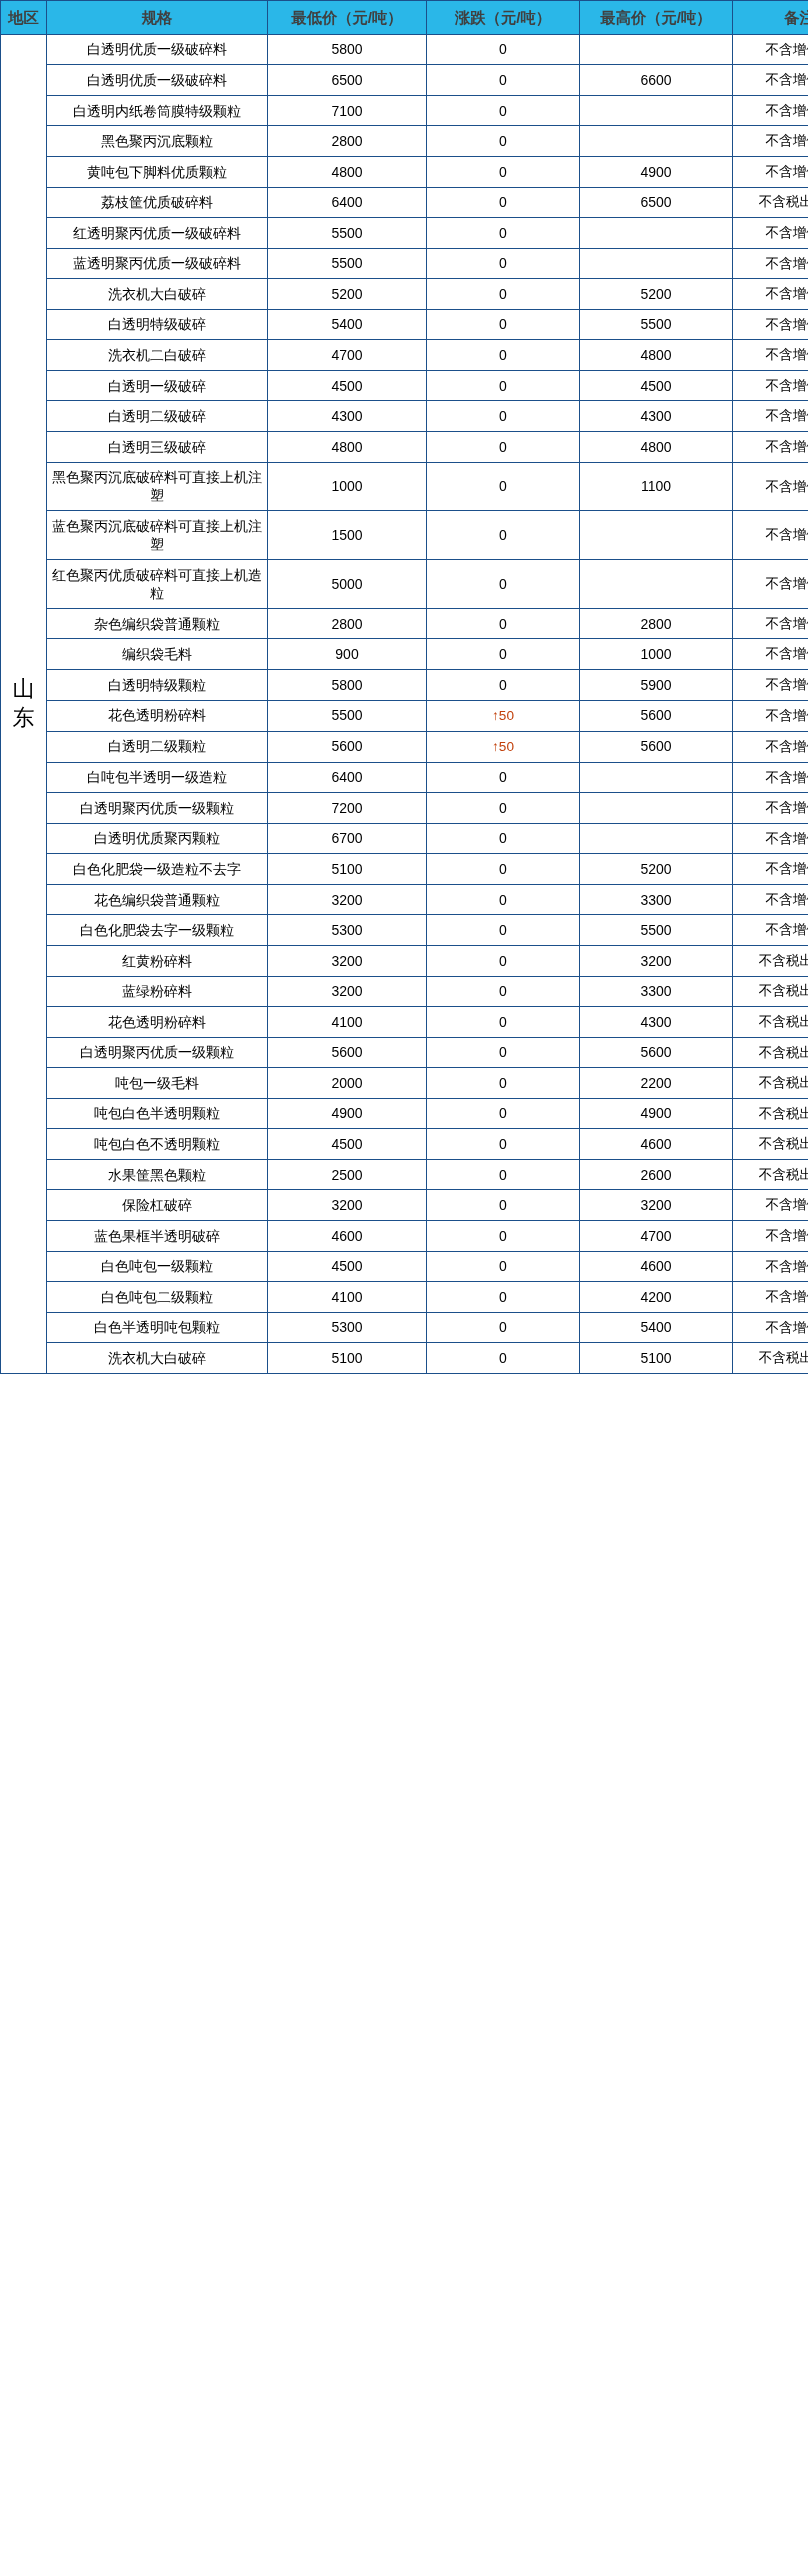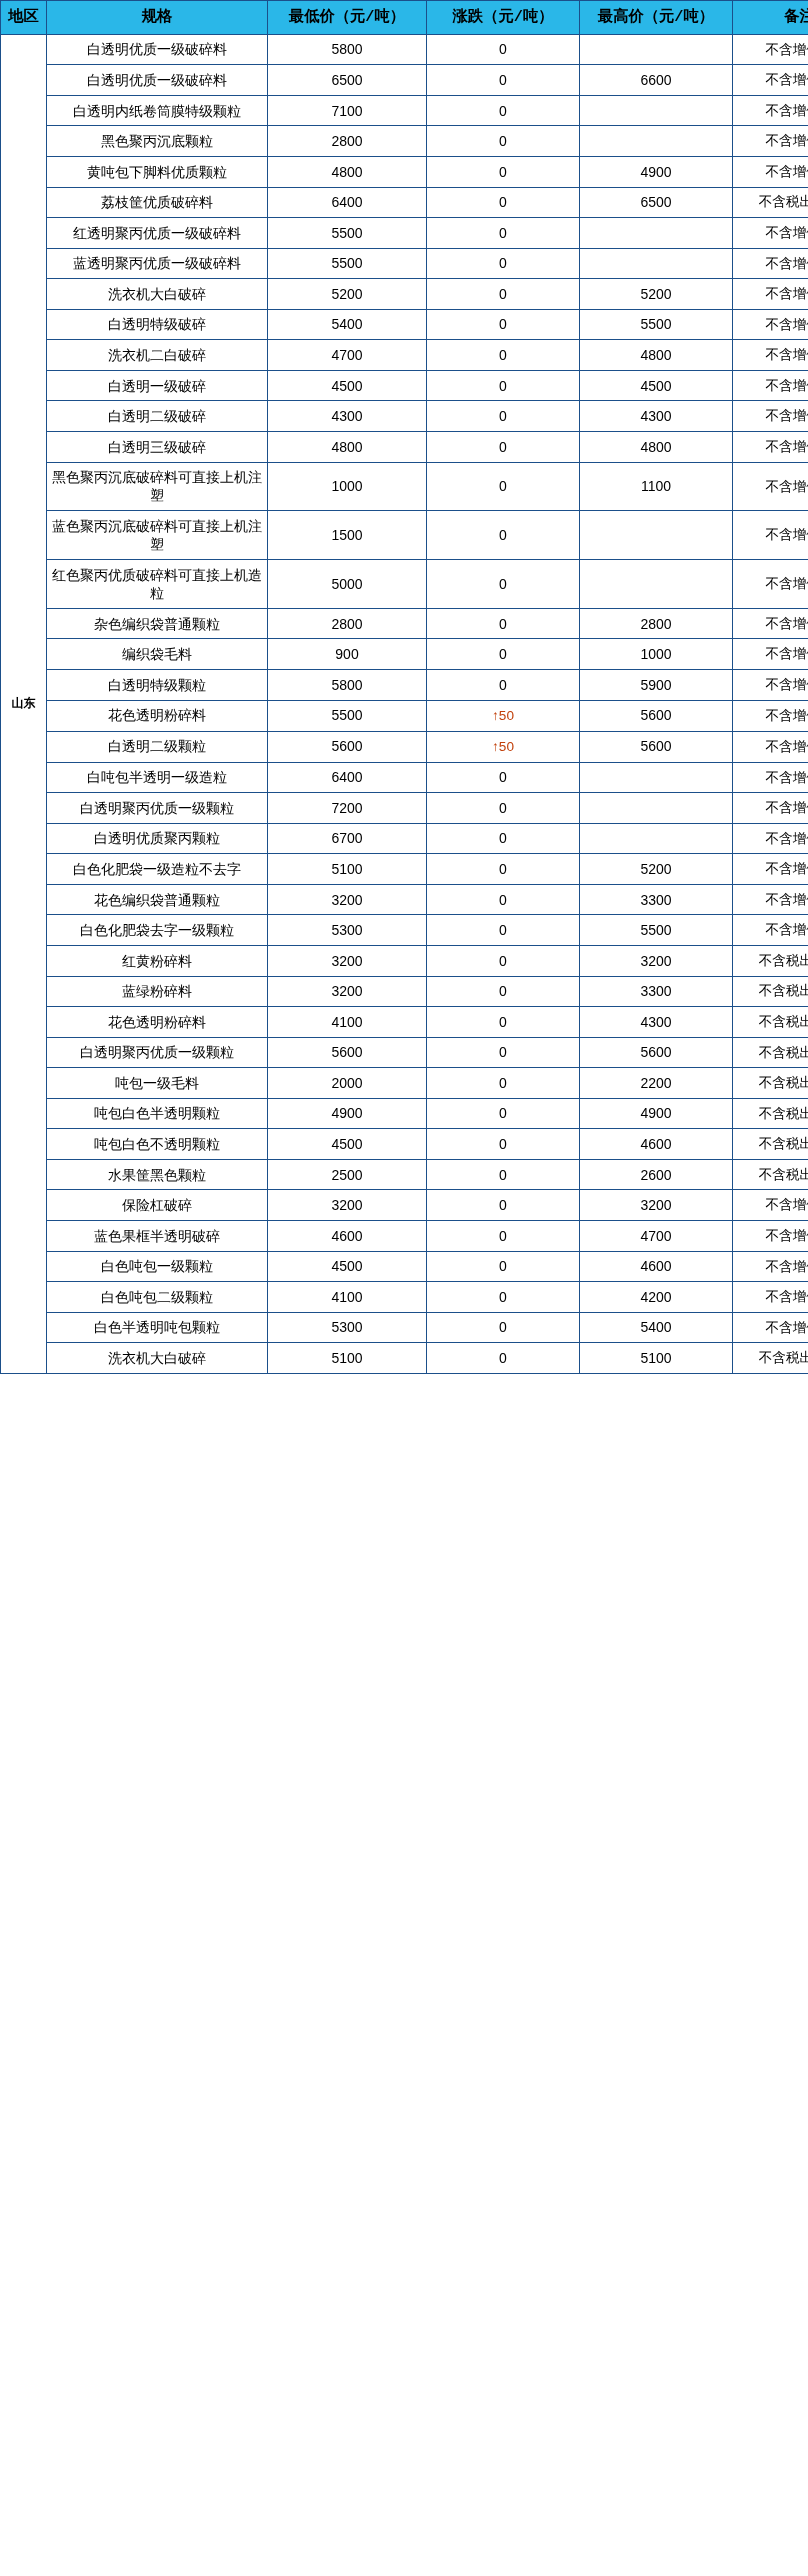--- a/index.html
+++ b/index.html
@@ -19,41 +19,40 @@
   }
   .price-table col.c-region { width: 46px; }
   .price-table col.c-spec   { width: 221px; }
   .price-table col.c-min    { width: 159px; }
   .price-table col.c-change { width: 153px; }
   .price-table col.c-max    { width: 153px; }
   .price-table col.c-note   { width: 134px; }
 
   .price-table th {
     background: #2ab7e8;
-    color: #000000;
+    color: #404040;
     font-size: 15.3px;
     font-weight: bold;
     padding: 6.8px 2.3px;
     border: 1.1px solid #1b4f8a;
     text-align: center;
     line-height: 1.25;
-    font-family: Liberation Mono, monospace;
   }
   .price-table td {
     border: 1.1px solid #1b4f8a;
     text-align: center;
     font-size: 14px;
     color: #000000;
     padding: 5.7px 3.4px;
     line-height: 1.3;
     word-break: break-all;
   }
   .price-table td.region-cell {
-    font-size: 12px;
-    font-weight: bold;
+    font-size: 22px;
+    font-weight: normal;
     vertical-align: middle;
   }
   .price-table td.spec-cell {
     font-size: 14px;
     border-radius: 15px;
   }
   .price-table td.note-cell {
     font-size: 13.6px;
   }
   .up {

